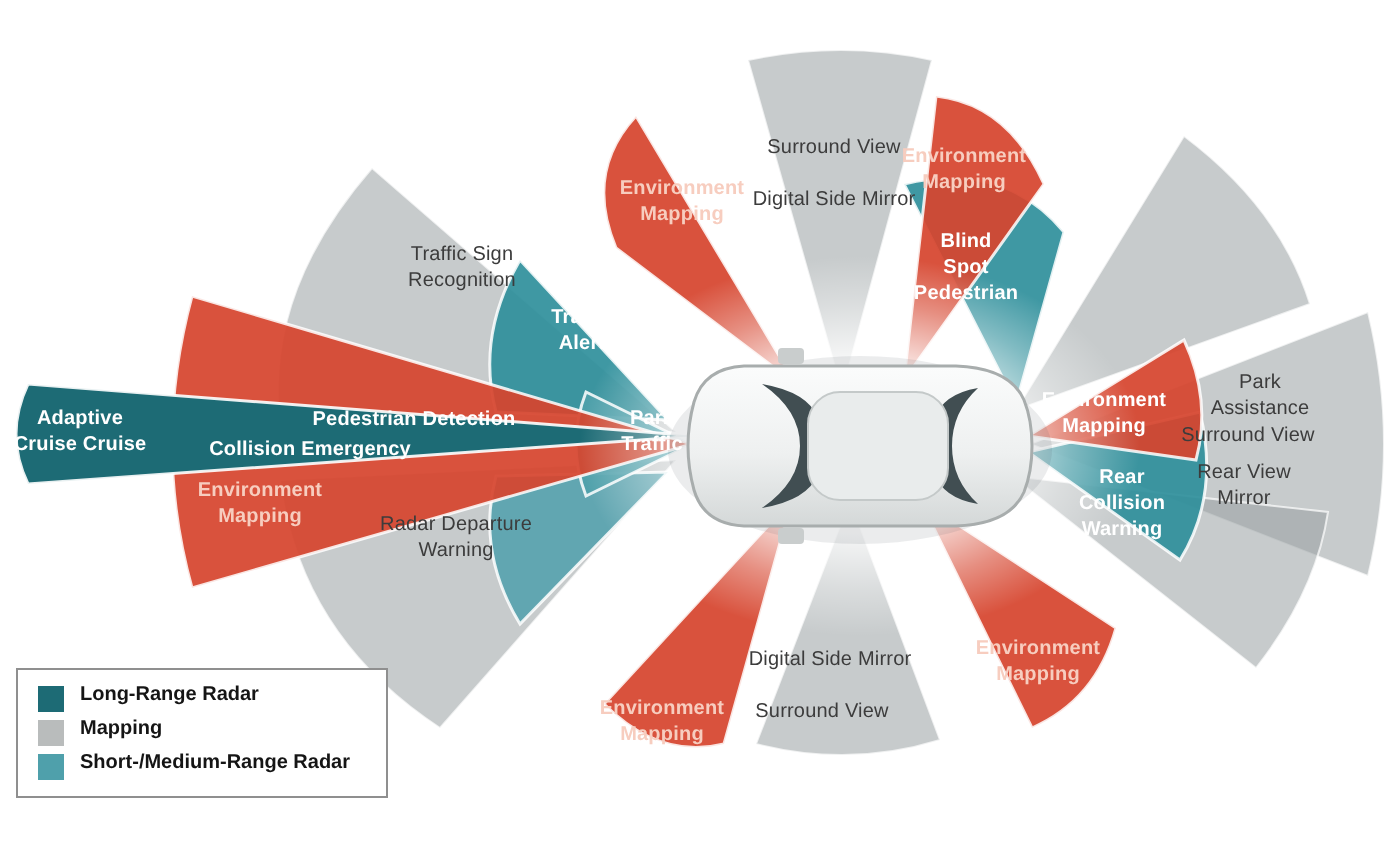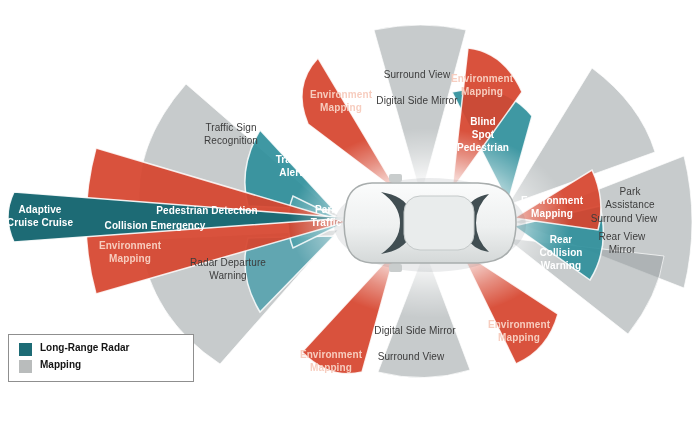--- a/index.html
+++ b/index.html
@@ -130,15 +130,19 @@
 
   <div class="legend">
     <div class="lrow">
       <span class="sw" style="background: rgb(29, 107, 117);"></span>
       <span class="ltext">Long-Range Radar</span>
     </div>
     <div class="lrow">
       <span class="sw" style="background: rgb(185, 188, 188);"></span>
       <span class="ltext">Mapping</span>
     </div>
+    <div class="lrow">
+      <span class="sw" style="background: rgb(79, 160, 171);"></span>
+      <span class="ltext">Short-/Medium-Range Radar</span>
+    </div>
   </div>
 
 </div>
 
 </body></html>

